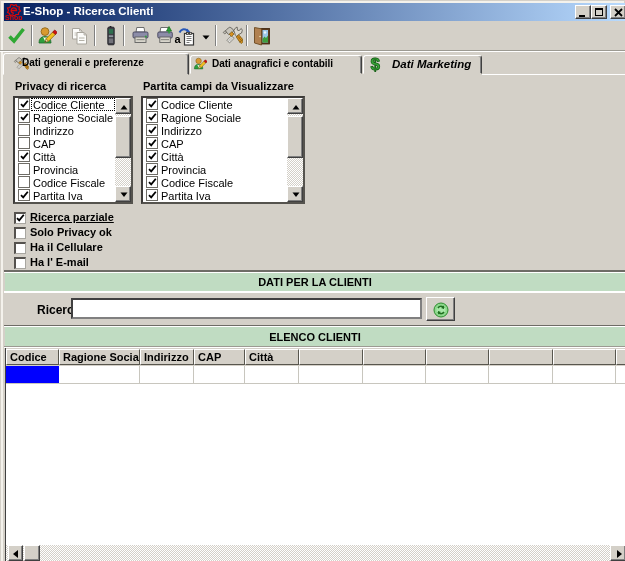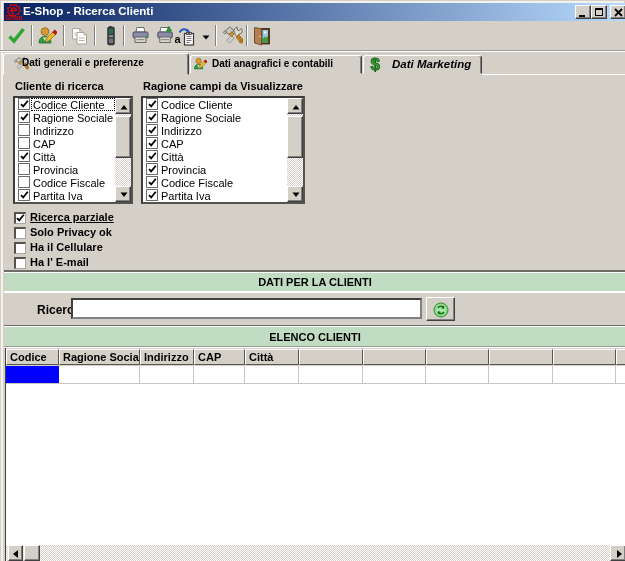--- a/index.html
+++ b/index.html
@@ -197,22 +197,22 @@
 </svg>
   </div>
 <div class="abs b" style="left:212px;top:58px;font-size:10px;">Dati anagrafici e contabili</div>
 <div class="abs" style="left:370px;top:55px;">
     <svg width="15" height="18" viewBox="0 0 15 18">
 <text x="0.5" y="15" font-size="17" font-weight="bold" font-family="Liberation Sans" fill="#38A838" stroke="#156015" stroke-width="0.8">$</text>
 </svg>
   </div>
 <div class="abs b" style="left:392px;top:58px;font-size:11.5px;font-style:italic;">Dati Marketing</div>
 
-<div class="abs b t11" style="left:15px;top:80px;">Cliente di ricerca</div>
-<div class="abs b t11" style="left:143px;top:80px;">Ragione campi da Visualizzare</div>
+<div class="abs b t11" style="left:15px;top:80px;">Privacy di ricerca</div>
+<div class="abs b t11" style="left:143px;top:80px;">Partita campi da Visualizzare</div>
 
 <div class="abs" id="lb1" style="left:13px;top:96px;width:120px;height:108px;background:#FFFFFF;border:2px solid;border-color:#3C3A38 #55534E #55534E #3C3A38;"></div>
 <div class="abs" id="lb2" style="left:141px;top:96px;width:164px;height:108px;background:#FFFFFF;border:2px solid;border-color:#3C3A38 #55534E #55534E #3C3A38;"></div>
 
 <div id="opts">
     <div class="abs" style="left:14px;top:212px;width:12px;height:12px;background:#fff;border-style:solid;border-width:2px 1px 1px 2px;border-color:#55524E #A8A6A0 #A8A6A0 #55524E;"></div>
     <svg class="abs" style="left:16px;top:214px;" width="9" height="9" viewBox="0 0 9 9">
       <path d="M1 4.2 L3.2 6.4 L7.8 0.8" stroke="#000" stroke-width="1.8" fill="none"></path>
     </svg>
     <div class="abs b t11" style="left:30px;top:211px;text-decoration:underline;">Ricerca parziale</div>

